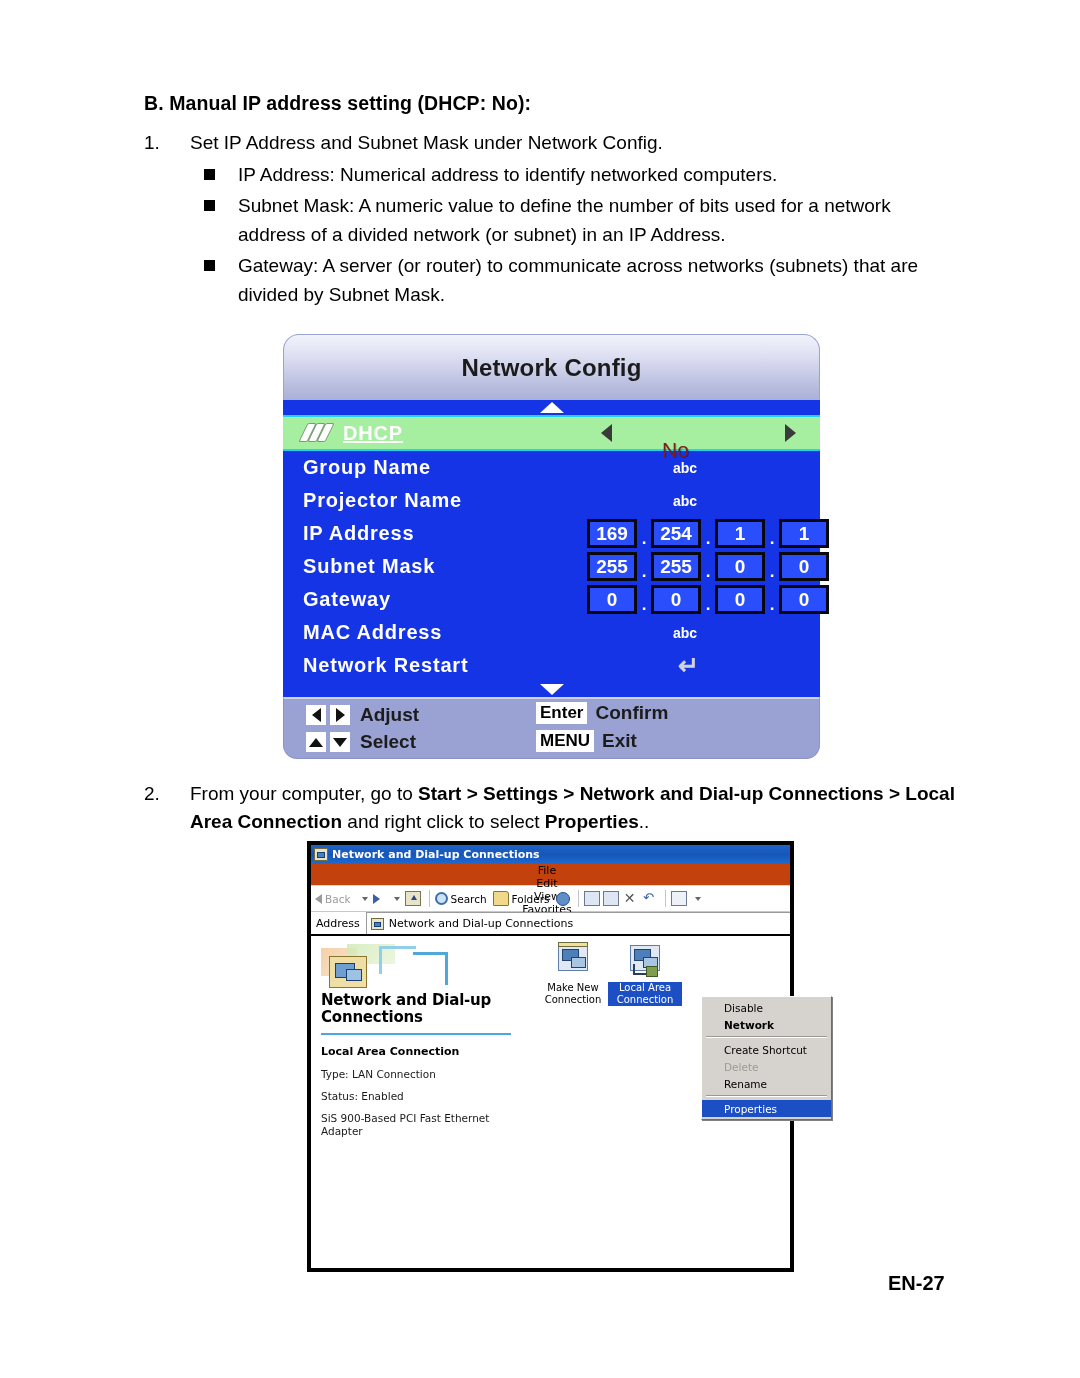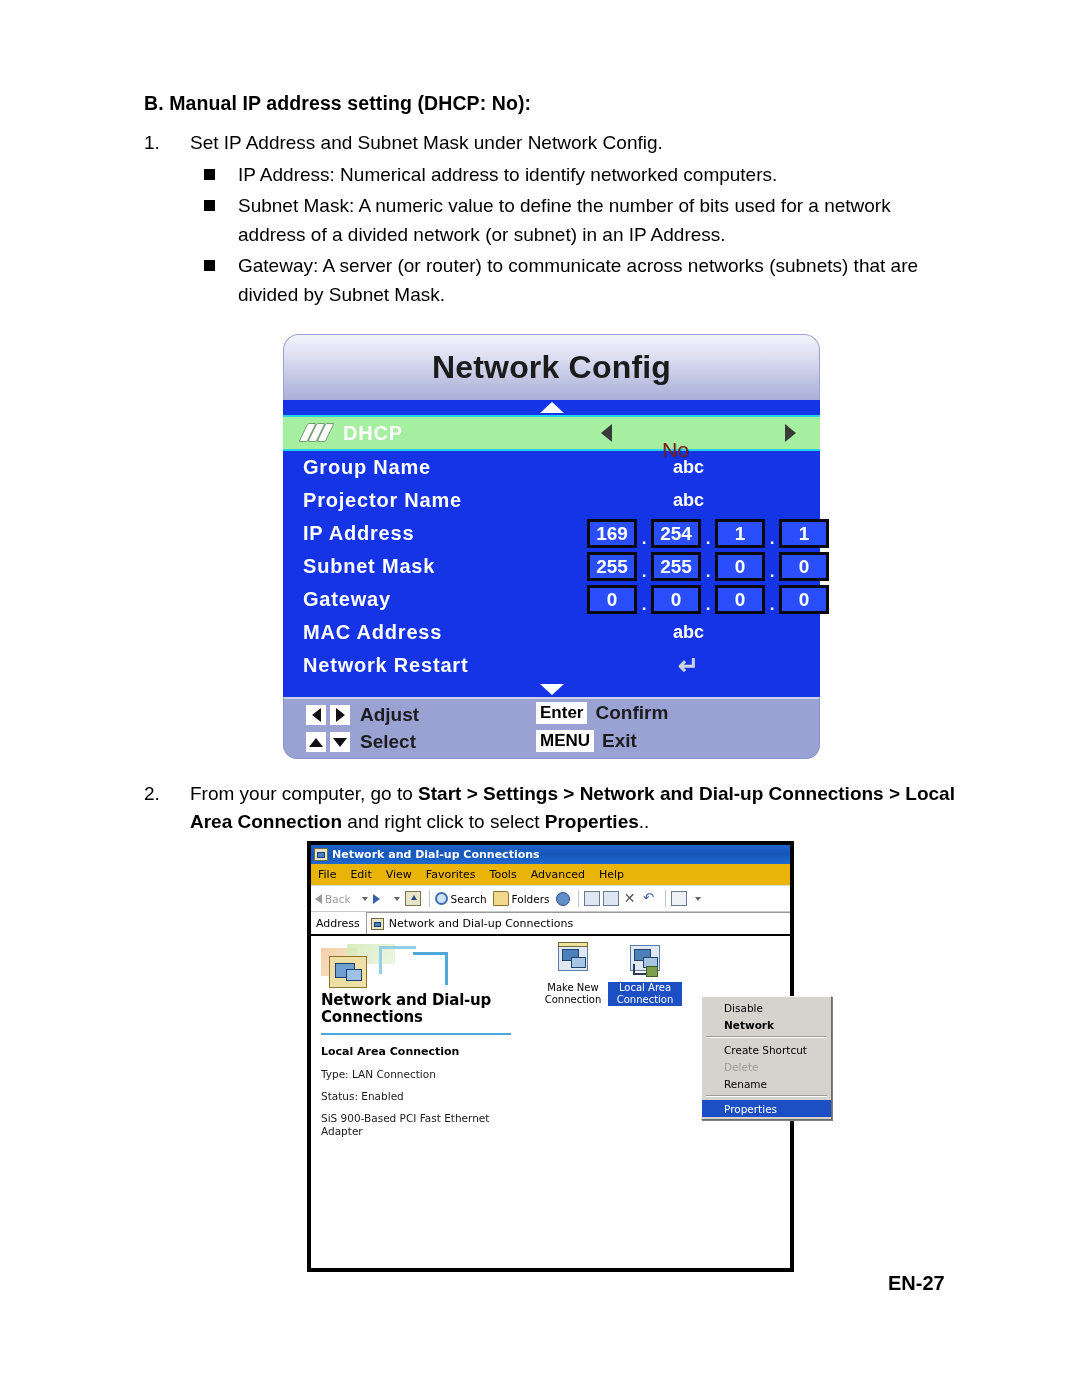--- a/index.html
+++ b/index.html
@@ -98,21 +98,21 @@
     border-top-left-radius: 16px;
     border-top-right-radius: 16px;
     border: 1px solid #9ba2cf;
     border-bottom: none;
     box-sizing: border-box;
     display: flex;
     align-items: center;
     justify-content: center;
   }
   .osd-title span {
-    font-size: 32px;
+    font-size: 24px;
     font-weight: bold;
     color: #1b1b1b;
     letter-spacing: 0.2px;
   }
   .osd-body {
     background: #1434e6;
     padding: 0;
   }
   .scroll-row {
     height: 15px;
@@ -148,21 +148,21 @@
     color: #ffffff;
     letter-spacing: 0.8px;
     white-space: nowrap;
   }
   .osd-row.highlight {
     background: #a6efa0;
     border-top: 2px solid #23d3f0;
     border-bottom: 2px solid #23d3f0;
     height: 36px;
   }
-  .osd-row.highlight .label { color: #ffffff; }
+  .osd-row.highlight .label { color: #ffffff; text-decoration: underline; }
   .dhcp-icon {
     width: 30px;
     height: 22px;
     margin-right: 10px;
     position: relative;
     flex: 0 0 30px;
   }
   .dhcp-icon i {
     position: absolute;
     display: block;
@@ -209,21 +209,21 @@
     margin-top: 34px;
   }
 
   .row-value-text {
     position: absolute;
     left: 390px;
     top: 0;
     height: 100%;
     display: flex;
     align-items: center;
-    font-size: 18px;
+    font-size: 14px;
     font-weight: bold;
     color: #ffffff;
   }
   .row-value-enter {
     position: absolute;
     left: 395px;
     top: 0;
     height: 100%;
     display: flex;
     align-items: center;
@@ -347,27 +347,28 @@
     content: "";
     position: absolute;
     left: 2px; top: 3px;
     width: 8px; height: 6px;
     background: #4a7fc4;
     border: 1px solid #173e73;
     box-sizing: border-box;
   }
   .win-menu {
     height: 21px;
-    background: #eab308;
+    background: #c2410c;
     display: flex;
     align-items: center;
     padding-left: 7px;
     font-size: 11px;
     color: #000;
     border-bottom: 1px solid #d9d9d9;
+    flex-direction: column;
   }
   .win-menu span { margin-right: 14px; white-space: nowrap; }
 
   .win-toolbar {
     height: 25px;
     background: #ffffff;
     display: flex;
     align-items: center;
     padding-left: 4px;
     font-size: 10.5px;

